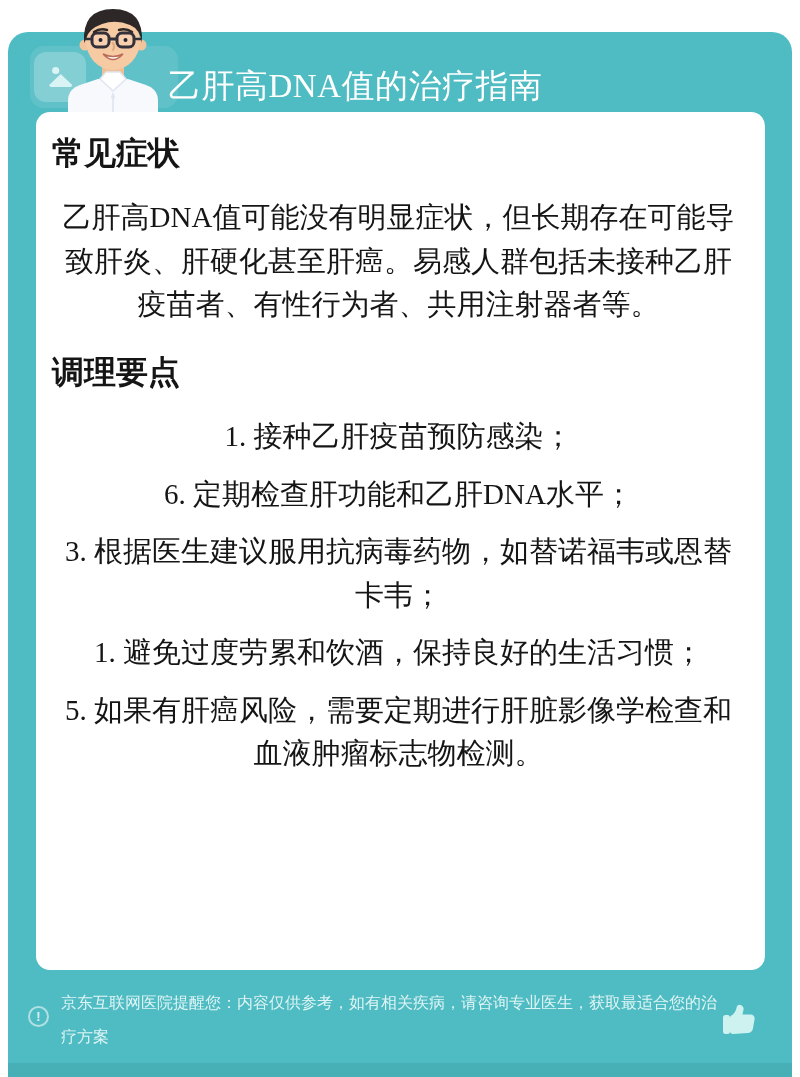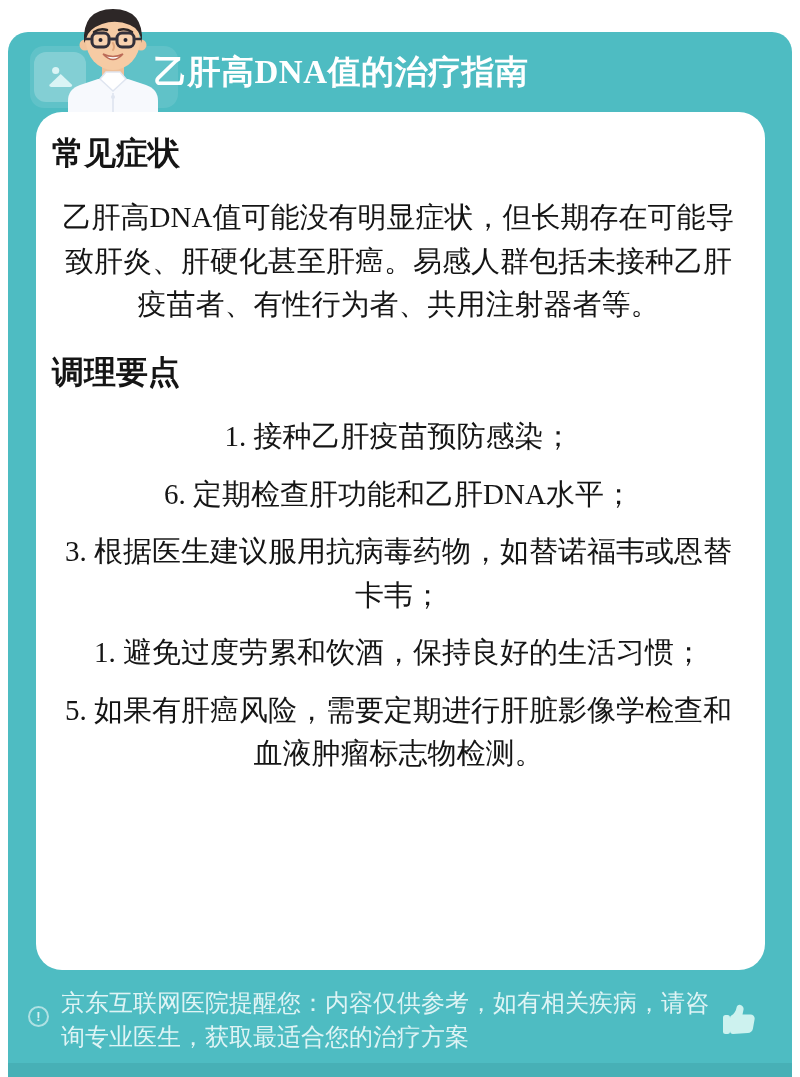--- a/index.html
+++ b/index.html
@@ -23,48 +23,48 @@
     position:absolute;left:30px;top:46px;width:148px;height:62px;
     border-radius:14px;background:rgba(255,255,255,.10);
   }
   .badge{
     position:absolute;left:34px;top:52px;width:52px;height:50px;
     border-radius:12px;background:rgba(255,255,255,.22);
     display:flex;align-items:center;justify-content:center;
   }
   .avatar{position:absolute;left:50px;top:5px;width:126px;height:110px;}
   .title{
-    position:absolute;left:154px;top:50px;margin:0;
-    font-size:33px;font-weight:bold;letter-spacing:.5px;
+    position:absolute;left:154px;top:50px;margin:14px;
+    font-size:33px;font-weight:normal;letter-spacing:.5px;
     color:var(--title_text,#fff);
     font-family:"Liberation Serif","DejaVu Serif",serif;
     white-space:nowrap;
   }
   
   .card{
     position:absolute;left:36px;top:112px;width:729px;height:858px;
-    background:var(--card_bg,#fff);border-radius:26px;
+    background:var(--card_bg,#fff);border-radius:14px;
     padding:20px 20px 0 16px;box-sizing:border-box;
     color:var(--body_text,#151515);
   }
   .card h2{
     margin:26px 0 24px;font-size:32px;line-height:1.2;font-weight:bold;
     font-family:"Liberation Sans","DejaVu Sans",sans-serif;
   }
   .card h2:first-child{margin-top:2px;}
   .card p{
     margin:0 0 26px;font-size:29px;line-height:1.5;
     font-family:"Liberation Serif","DejaVu Serif",serif;
     text-align:center;
   }
   .card p.li{margin:0 0 14px;}
   
   .footer-text{
     position:absolute;left:61px;top:986px;width:660px;margin:0;
-    font-size:24px;line-height:34px;
+    font-size:16px;line-height:34px;
     color:var(--footer_text,#DFF4F5);
   }
   .info{
     position:absolute;left:28px;top:1006px;width:21px;height:21px;
     border:2px solid rgba(255,255,255,.55);border-radius:50%;
     box-sizing:border-box;color:rgba(255,255,255,.8);
     font-size:13px;line-height:17px;text-align:center;font-weight:bold;
   }
   .thumb{position:absolute;left:719px;top:1000px;width:42px;height:40px;cursor:pointer;}
 </style>

